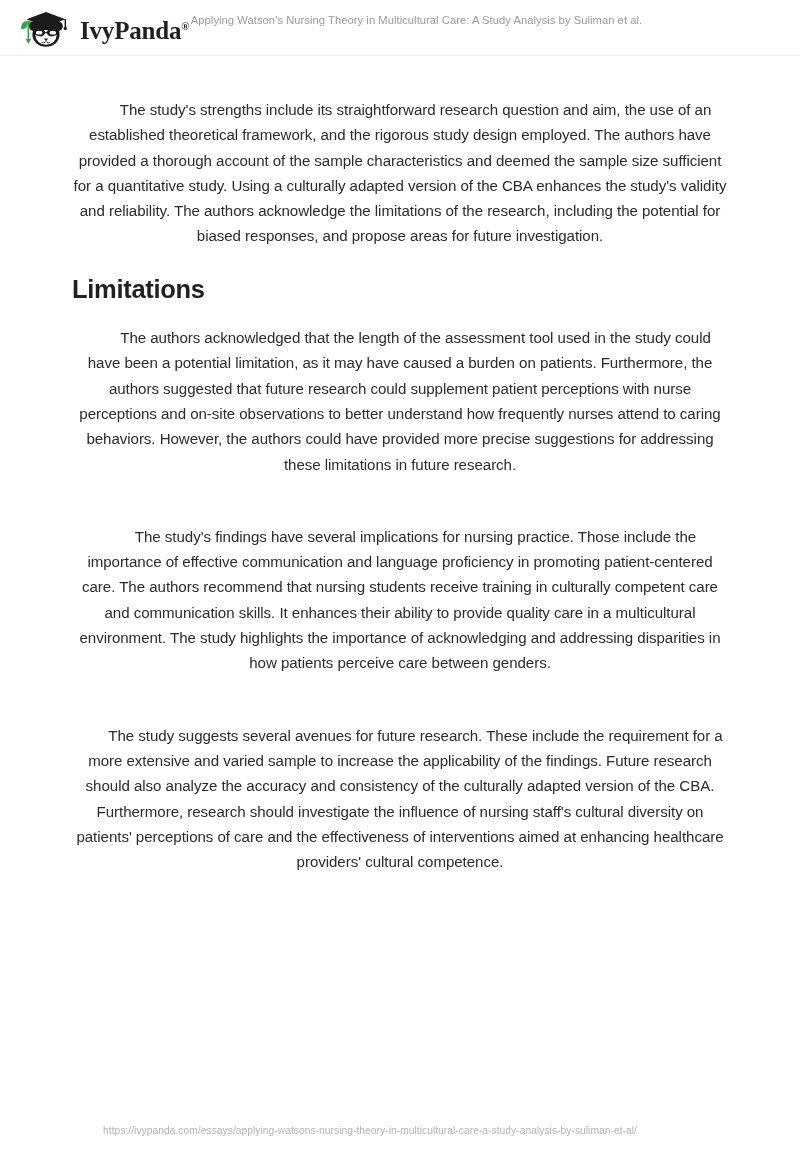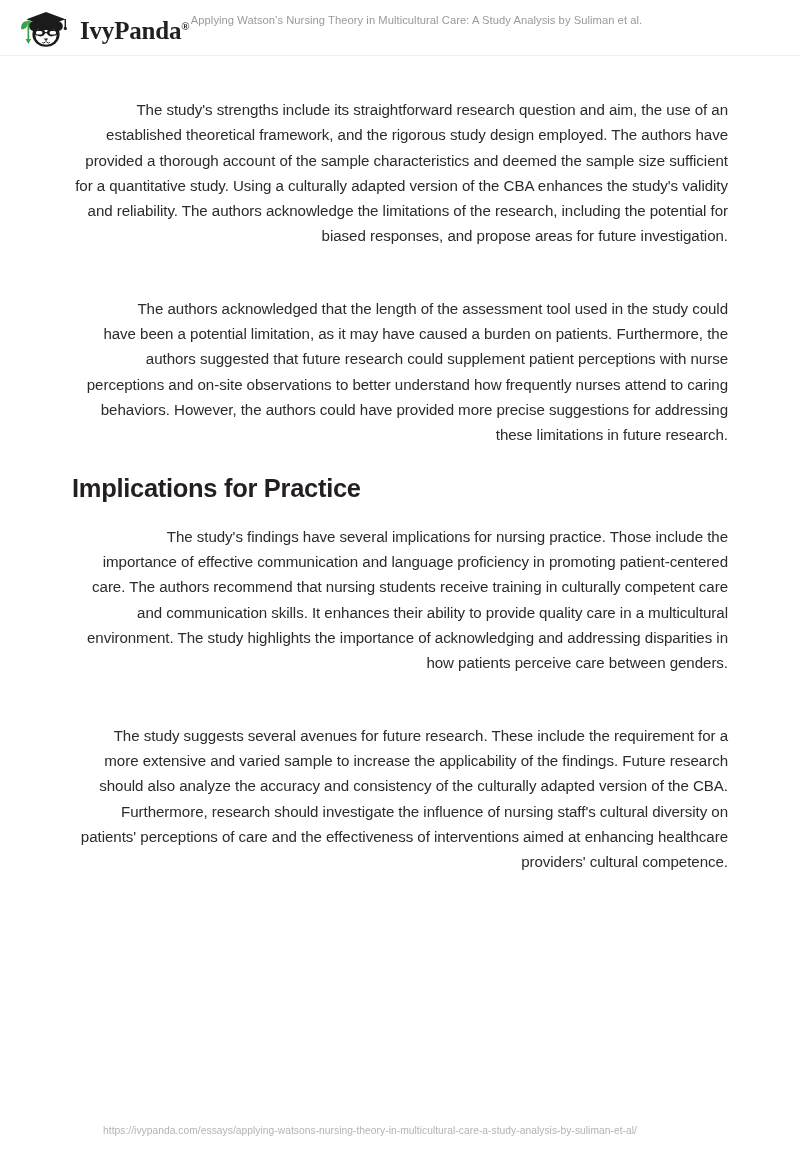--- a/index.html
+++ b/index.html
@@ -91,21 +91,21 @@
     line-height: 1.15;
     color: #231f20;
     margin: 0;
     letter-spacing: -0.3px;
   }
   p.body-text {
     font-size: 15.1px;
     line-height: 25.3px;
     color: #2b2b2b;
     margin: 0;
-    text-align: right;
+    text-align: center;
     text-indent: 31px;
     letter-spacing: -0.05px;
   }
   .sp-h1 { height: 20px; }
   .sp-after-h { height: 21px; }
   .sp-after-p { height: 26px; }
 
   
   .page-footer {
     position: absolute;
@@ -173,25 +173,25 @@
 </div>
 
 <div class="doc">
 
   <div class="sp-h1"></div>
 
   <div class="sp-after-h"></div>
   <p class="body-text">The study's strengths include its straightforward research question and aim, the use of an established theoretical framework, and the rigorous study design employed. The authors have provided a thorough account of the sample characteristics and deemed the sample size sufficient for a quantitative study. Using a culturally adapted version of the CBA enhances the study's validity and reliability. The authors acknowledge the limitations of the research, including the potential for biased responses, and propose areas for future investigation.</p>
   <div class="sp-after-p"></div>
 
+  <h2 class="section-heading">Limitations</h2>
   <div class="sp-after-h"></div>
   <p class="body-text">The authors acknowledged that the length of the assessment tool used in the study could have been a potential limitation, as it may have caused a burden on patients. Furthermore, the authors suggested that future research could supplement patient perceptions with nurse perceptions and on-site observations to better understand how frequently nurses attend to caring behaviors. However, the authors could have provided more precise suggestions for addressing these limitations in future research.</p>
   <div class="sp-after-p"></div>
 
-  <h2 class="section-heading">Implications for Practice</h2>
   <div class="sp-after-h"></div>
   <p class="body-text">The study's findings have several implications for nursing practice. Those include the importance of effective communication and language proficiency in promoting patient-centered care. The authors recommend that nursing students receive training in culturally competent care and communication skills. It enhances their ability to provide quality care in a multicultural environment. The study highlights the importance of acknowledging and addressing disparities in how patients perceive care between genders.</p>
   <div class="sp-after-p"></div>
 
   <div class="sp-after-h"></div>
   <p class="body-text">The study suggests several avenues for future research. These include the requirement for a more extensive and varied sample to increase the applicability of the findings. Future research should also analyze the accuracy and consistency of the culturally adapted version of the CBA. Furthermore, research should investigate the influence of nursing staff's cultural diversity on patients' perceptions of care and the effectiveness of interventions aimed at enhancing healthcare providers' cultural competence.</p>
 
 </div>
 
 <div class="page-footer">

